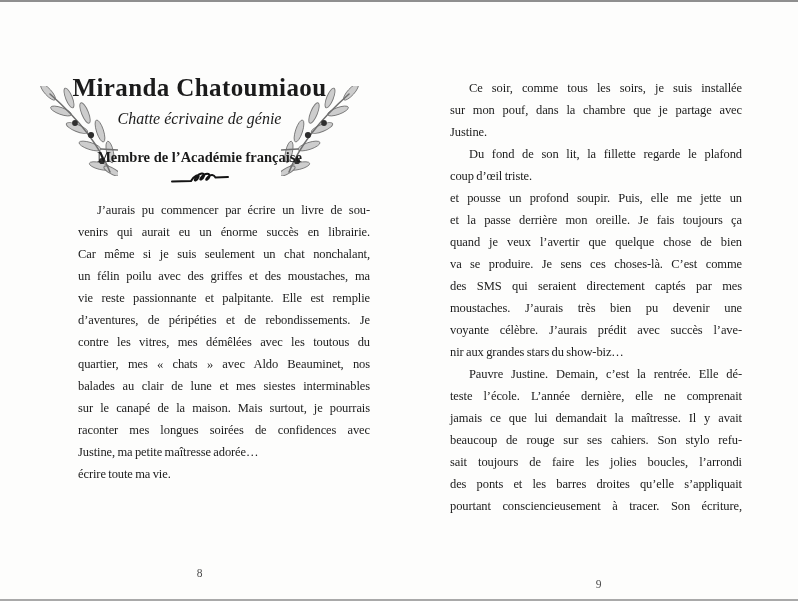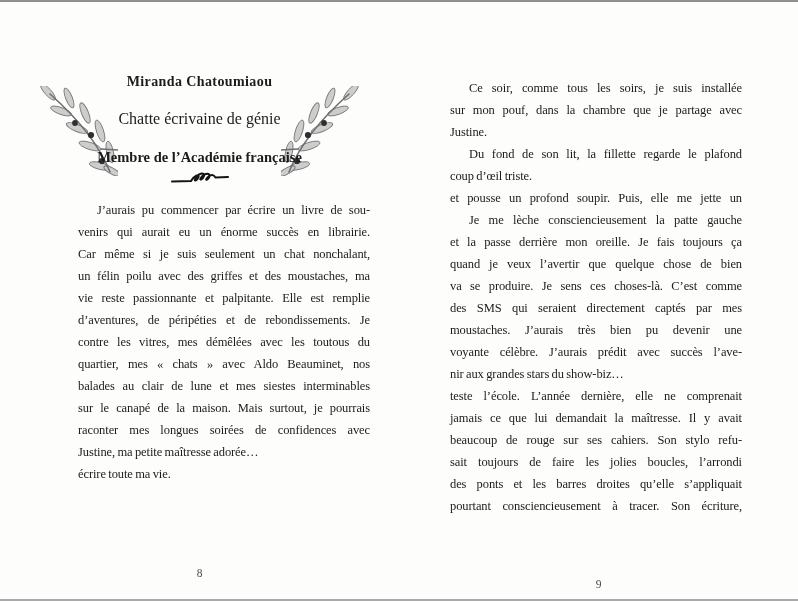--- a/index.html
+++ b/index.html
@@ -29,27 +29,28 @@
 
   
   .centered-row {
     position: absolute;
     left: 0;
     width: 399px;
     text-align: center;
   }
   .author-name {
     top: 72px;
-    font-size: 14px;
+    font-size: 25px;
     font-weight: bold;
     letter-spacing: 0.4px;
   }
   .author-role {
     top: 108px;
     font-size: 16px;
+    font-style: italic;
   }
   .author-membership {
     top: 147px;
     font-size: 14.5px;
     font-weight: bold;
   }
   .branch {
     position: absolute;
     top: 84px;
     width: 84px;
@@ -176,28 +177,28 @@
 
   <div class="page page-right">
 
     <div class="body-text body-right">
         <div class="line indent">Ce soir, comme tous les soirs, je suis installée</div>
         <div class="line">sur mon pouf, dans la chambre que je partage avec</div>
         <div class="line para-end">Justine.</div>
         <div class="line indent">Du fond de son lit, la fillette regarde le plafond</div>
         <div class="line para-end">coup d’œil triste.</div>
         <div class="line">et pousse un profond soupir. Puis, elle me jette un</div>
-        <div class="line indent">Je me lèche consciencieusement la patte gauche</div>
         <div class="line">et la passe derrière mon oreille. Je fais toujours ça</div>
         <div class="line">quand je veux l’avertir que quelque chose de bien</div>
         <div class="line">va se produire. Je sens ces choses-là. C’est comme</div>
         <div class="line">des SMS qui seraient directement captés par mes</div>
         <div class="line">moustaches. J’aurais très bien pu devenir une</div>
         <div class="line">voyante célèbre. J’aurais prédit avec succès l’ave-</div>
         <div class="line para-end">nir aux grandes stars du show-biz…</div>
+        <div class="line indent">Pauvre Justine. Demain, c’est la rentrée. Elle dé-</div>
         <div class="line">teste l’école. L’année dernière, elle ne comprenait</div>
         <div class="line">jamais ce que lui demandait la maîtresse. Il y avait</div>
         <div class="line">beaucoup de rouge sur ses cahiers. Son stylo refu-</div>
         <div class="line">sait toujours de faire les jolies boucles, l’arrondi</div>
         <div class="line">des ponts et les barres droites qu’elle s’appliquait</div>
         <div class="line">pourtant consciencieusement à tracer. Son écriture,</div>
       </div>
 
     <div class="folio">9</div>
   </div>

